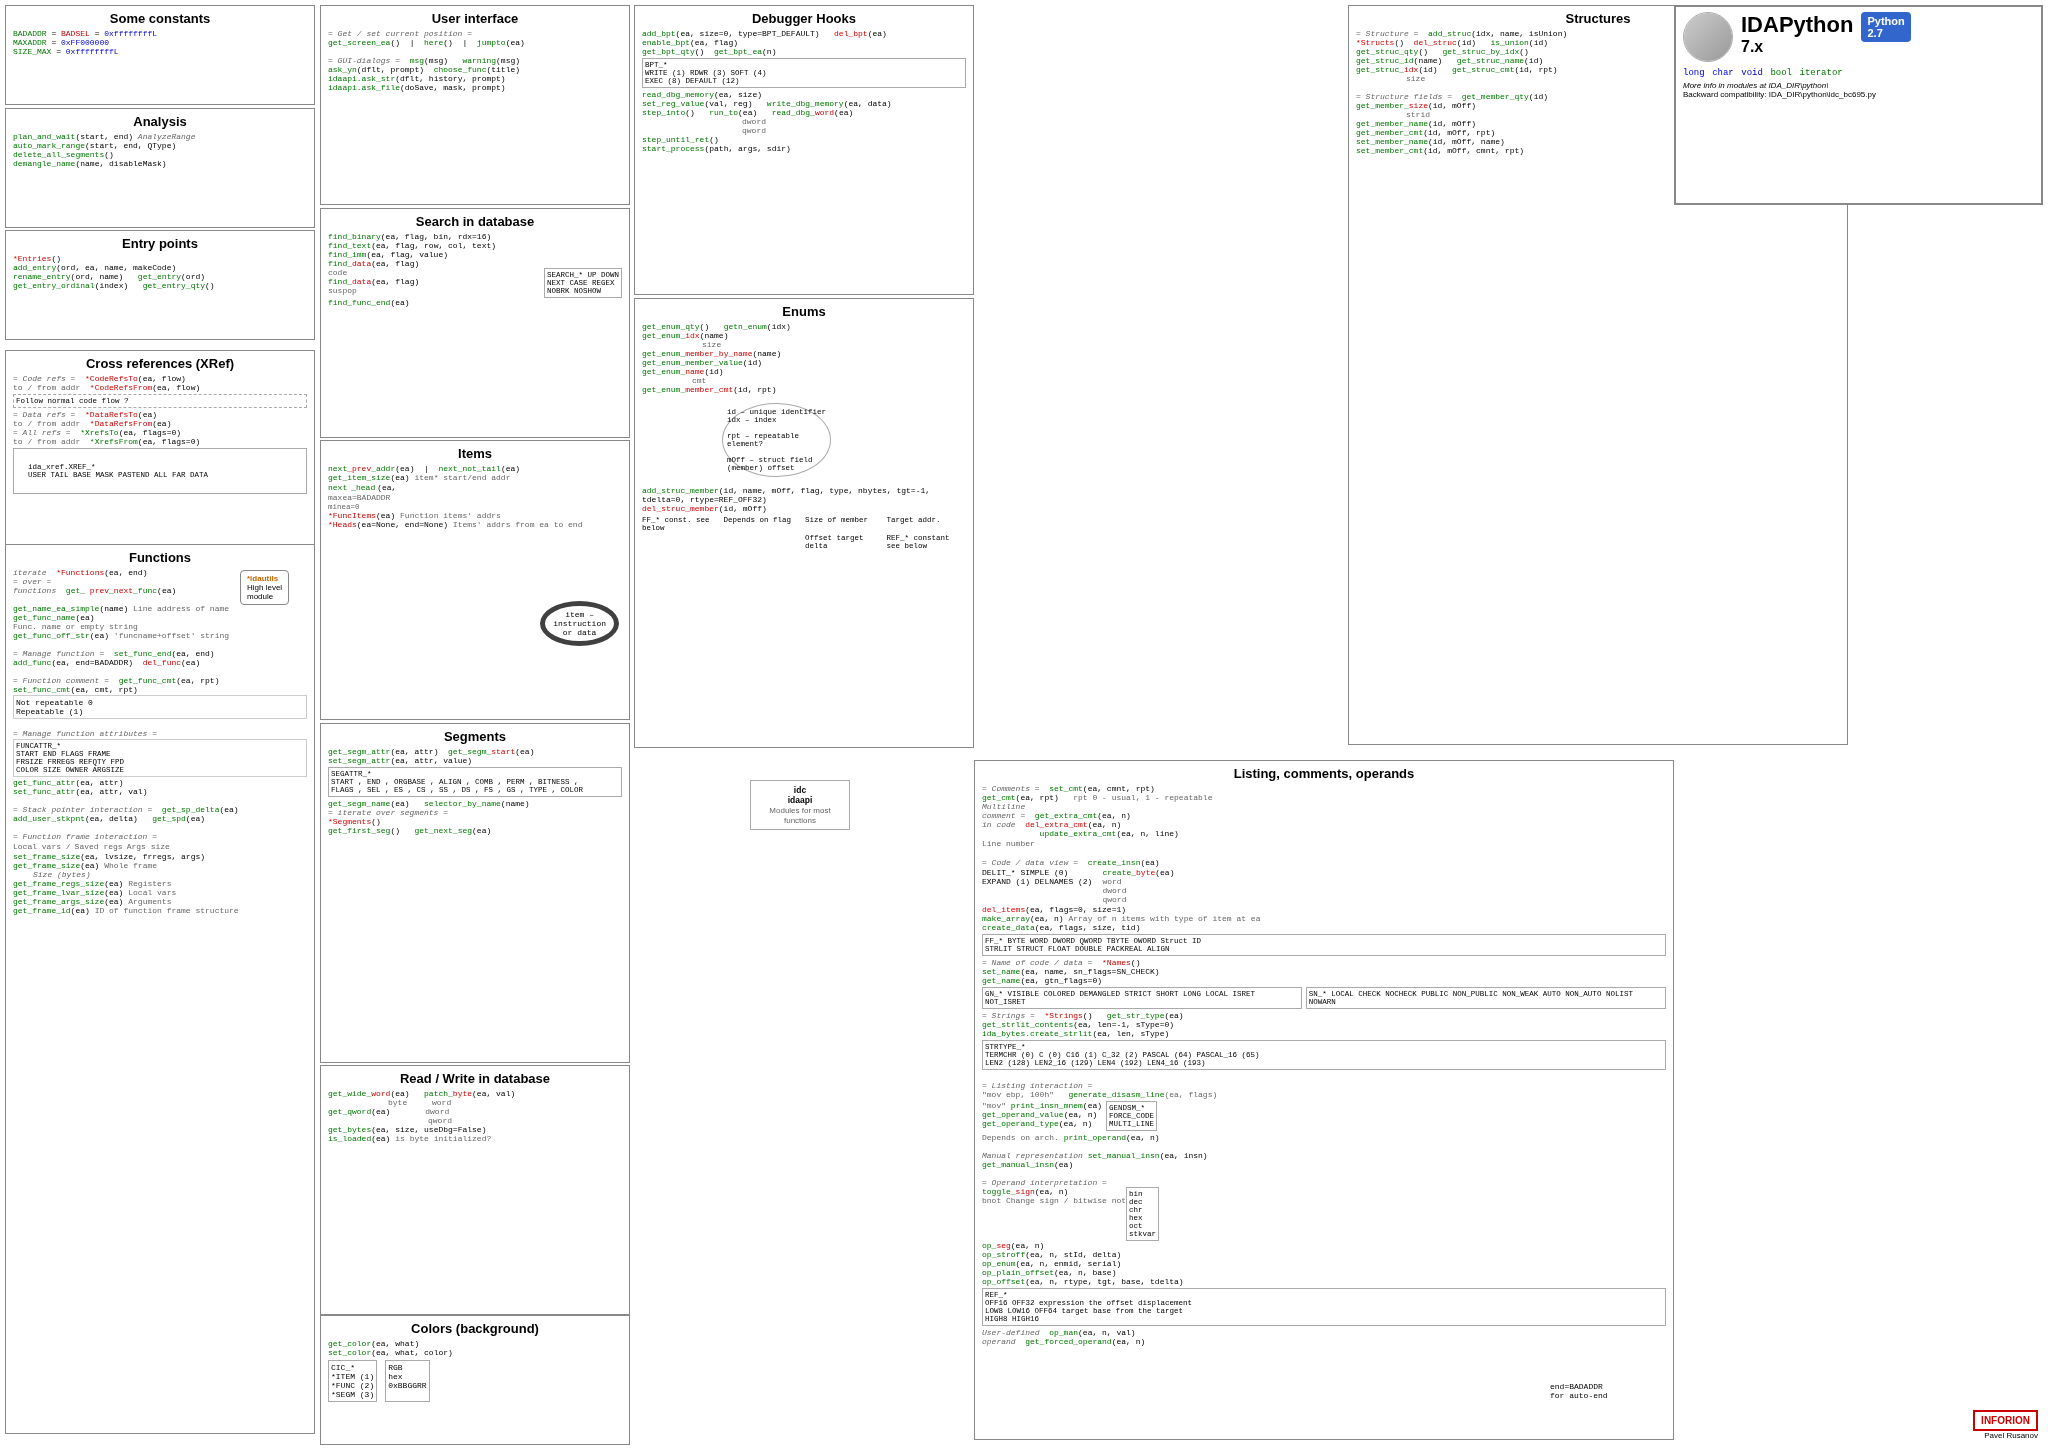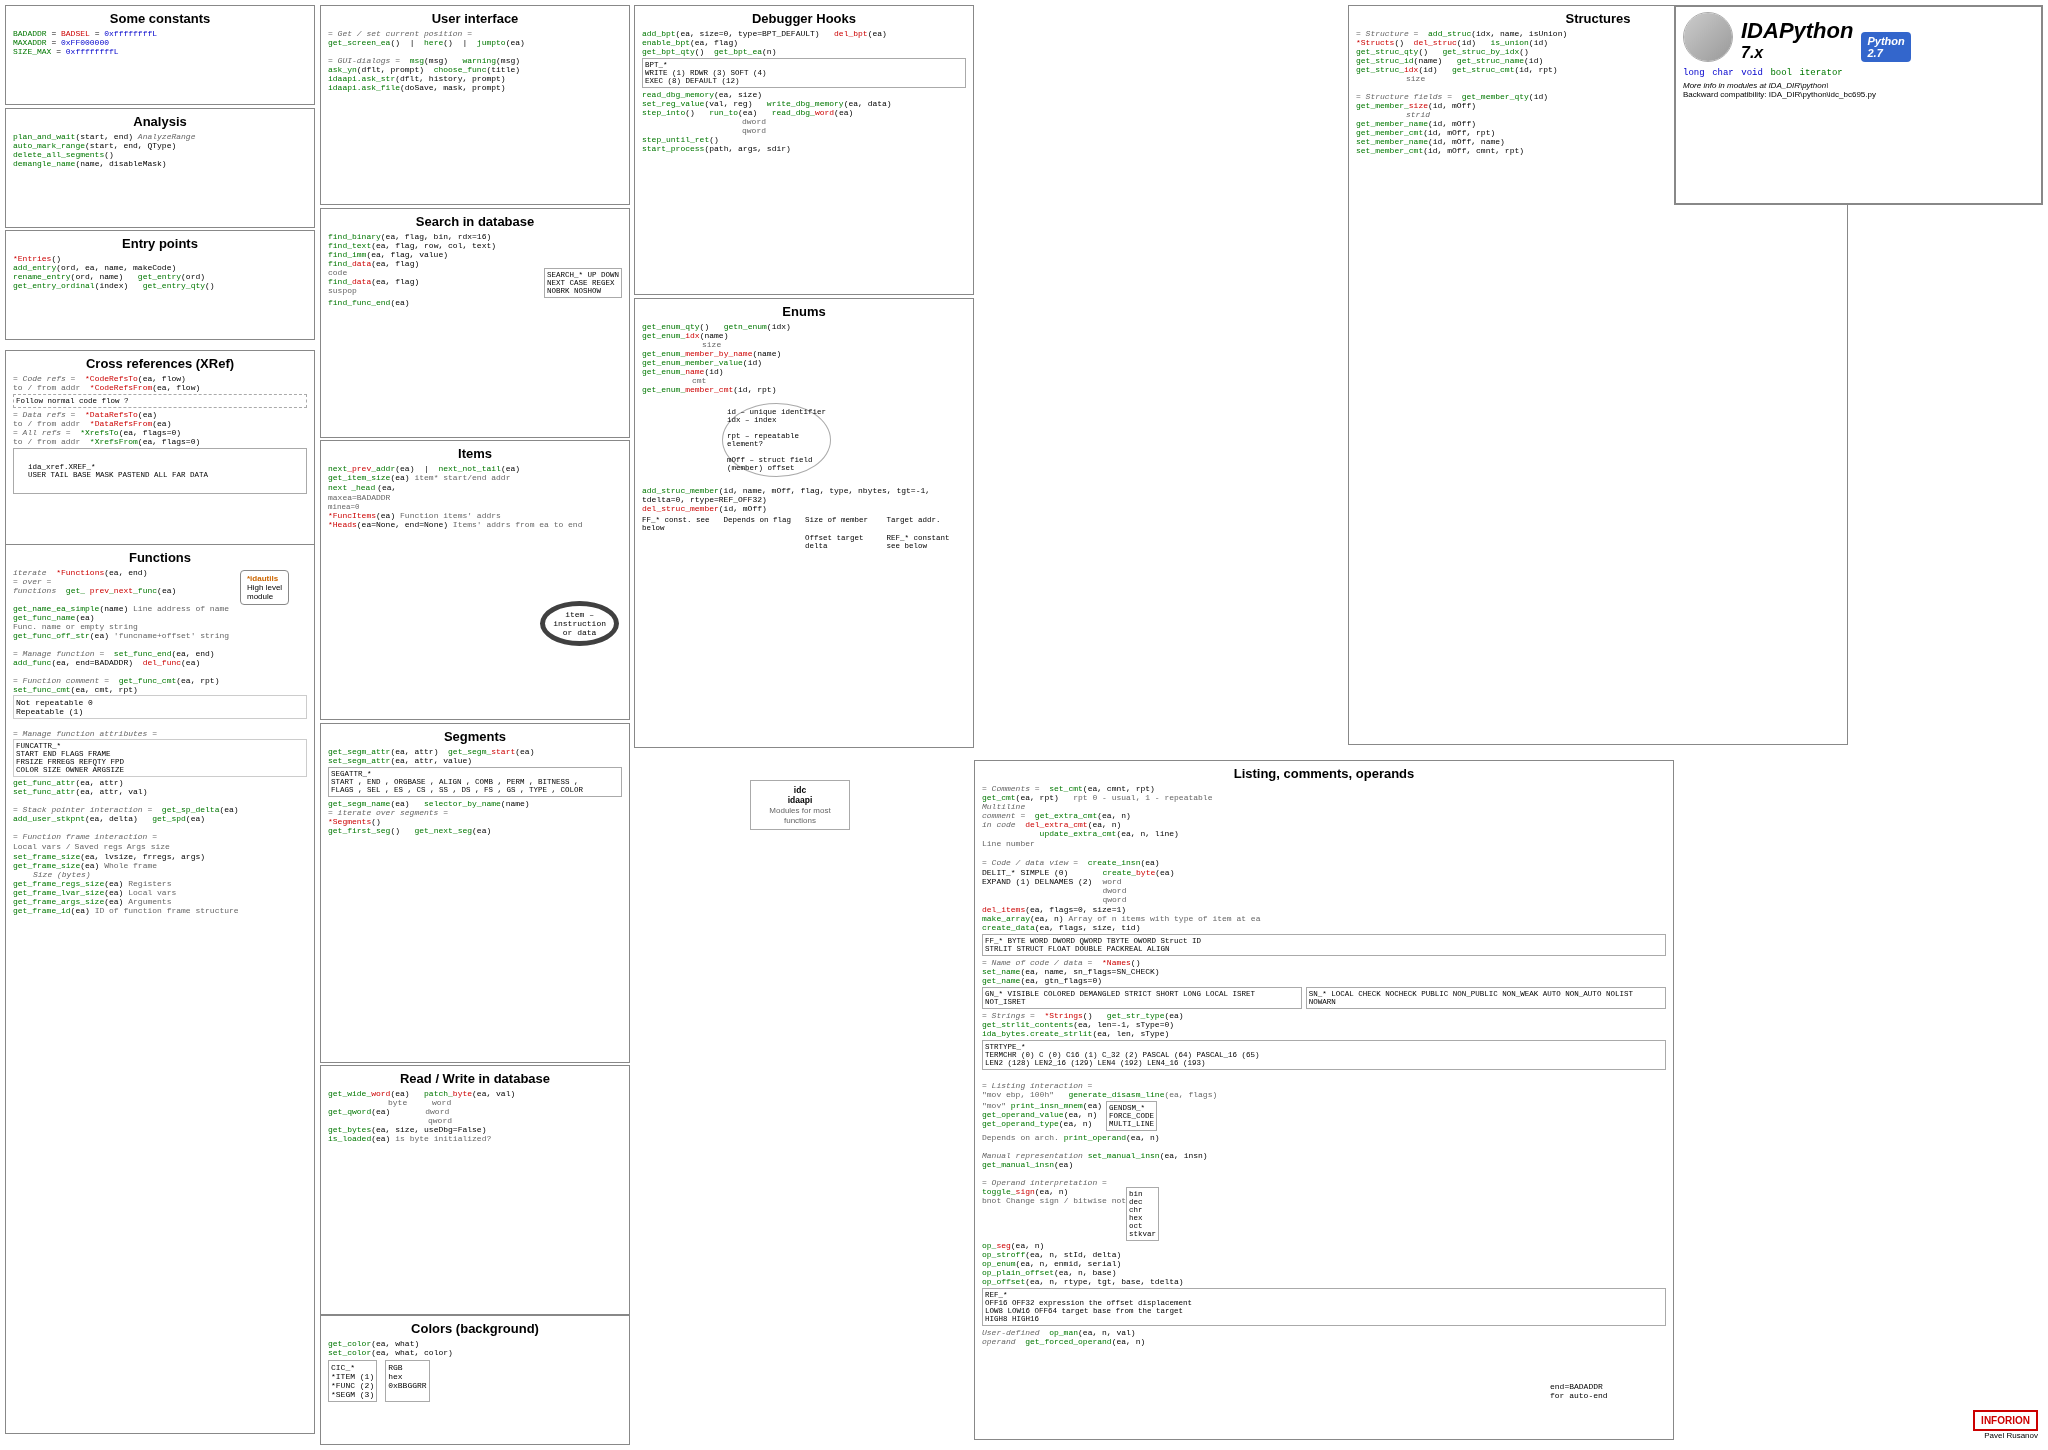--- a/index.html
+++ b/index.html
@@ -412,30 +412,30 @@
     <div class="panel-title">Structures</div>
     <div class="fn sm">
       <span class="gr italic">= Structure =</span> &nbsp;<span class="g">add_struc</span>(idx, name, isUnion)<br>
       <span class="r">*Structs</span>() &nbsp;<span class="r">del_struc</span>(id) &nbsp; <span class="g">is_union</span>(id)<br>
       <span class="g">get_struc_qty</span>() &nbsp; <span class="g">get_struc_by_idx</span>()<br>
       <span class="g">get_struc_id</span>(name) &nbsp; <span class="g">get_struc_name</span>(id)<br>
       <span class="g">get_struc_</span><span class="r">idx</span>(id) &nbsp; <span class="g">get_struc_cmt</span>(id, rpt)<br>
       <span class="gr sm" style="margin-left:50px;">size</span><br><br>
       <span class="gr italic">= Structure fields =</span> &nbsp;<span class="g">get_member_qty</span>(id)<br>
       <span class="g">get_member_</span><span class="r">size</span>(id, mOff)<br>
-      <span class="gr sm" style="margin-left:50px;font-style:italic;">strid</span><br>
+      <span class="gr sm" style="margin-left:50px;">strid</span><br>
       <span class="g">get_member_name</span>(id, mOff)<br>
       <span class="g">get_member_cmt</span>(id, mOff, rpt)<br>
       <span class="g">set_member_name</span>(id, mOff, name)<br>
       <span class="g">set_member_cmt</span>(id, mOff, cmnt, rpt)<br>
     </div>
   </div>
 
   <div class="panel" style="left:1674px;top:5px;width:369px;height:200px;border:2px solid #888;">
-    <div style="display:flex;align-items:flex-end;gap:8px;font-style:italic;">
+    <div style="display:flex;align-items:flex-start;gap:8px;">
       <div style="width:50px;height:50px;background:#ddd;border-radius:50%;overflow:hidden;border:1px solid #aaa;">
 
         <div style="width:100%;height:100%;background:linear-gradient(135deg,#ccc,#999);"></div>
       </div>
       <div>
         <div style="font-size:22px;font-weight:bold;color:#000;">IDAPython</div>
         <div style="font-size:16px;font-weight:bold;">7.x</div>
       </div>
       <div style="background:#3366cc;color:#fff;padding:3px 6px;border-radius:4px;font-size:11px;font-weight:bold;">Python<br>2.7</div>
     </div>

